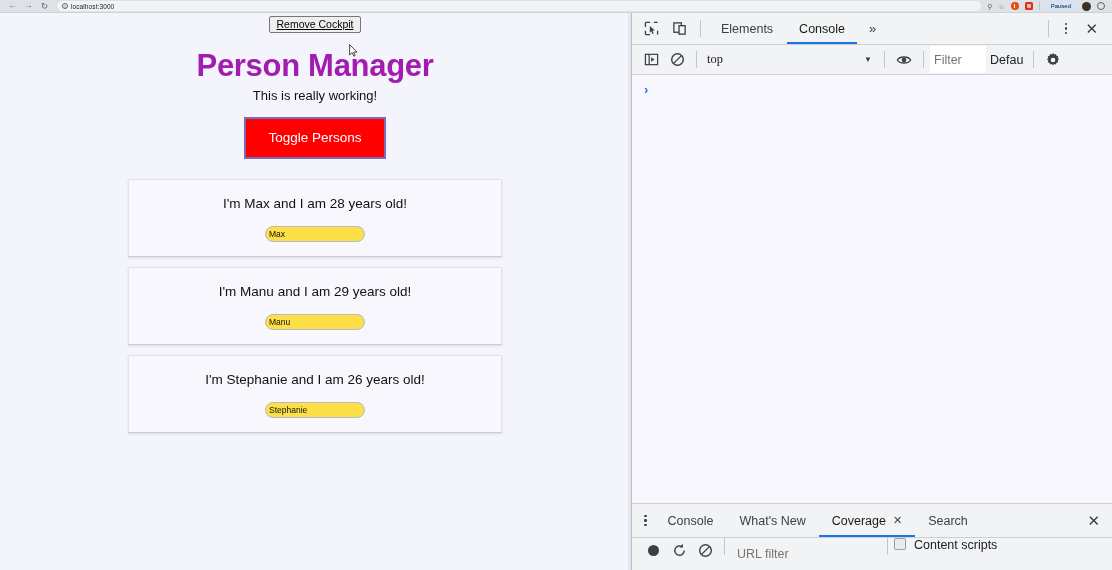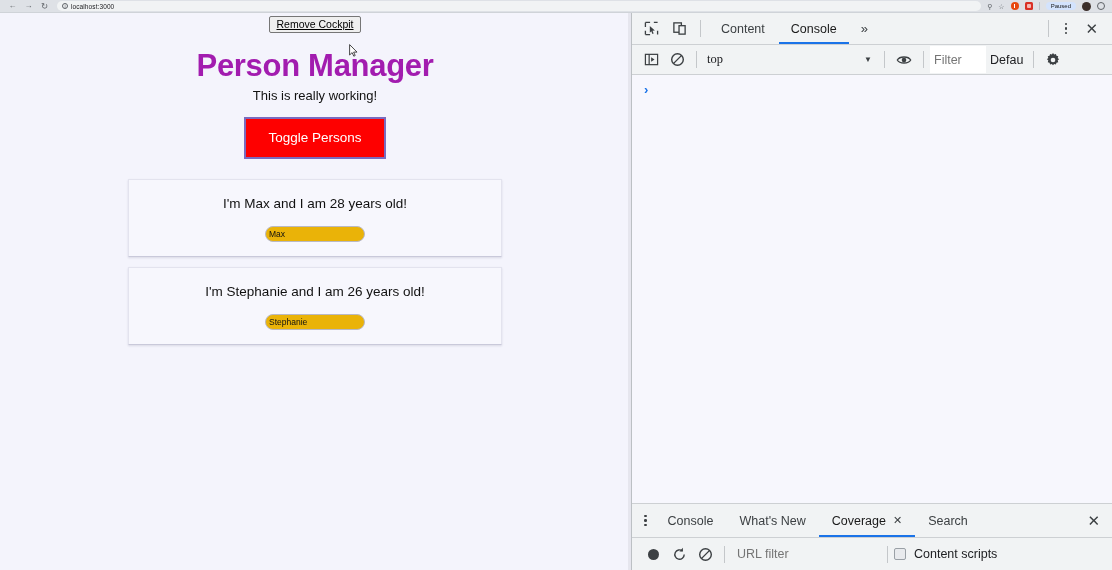--- a/index.html
+++ b/index.html
@@ -96,21 +96,21 @@
     box-shadow: 0 1px 2px rgba(40,40,80,0.13);
     padding: 16px 10px 14px 10px;
     text-align: center;
   }
   .person-text { font-size: 13.5px; color: #111; }
   .person-input {
     margin-top: 15px;
     width: 100px; height: 16px;
     font-family: "Liberation Sans", sans-serif;
     font-size: 8.5px; color: #111;
-    background: #eab308;
+    background: #fde047;
     border: 1px solid #b9b9c4;
     border-radius: 8px;
     padding: 0 3px;
   }
   .cursor-arrow {
     position: absolute; left: 349px; top: 44px;
     width: 9px; height: 13px; pointer-events: none;
   }
 
   
@@ -189,21 +189,21 @@
     height: 34px; display: flex; align-items: center; padding: 0 4px;
     border-bottom: 1px solid #cdd0d3;
   }
   .drawer-tab {
     font-size: 12.5px; color: #3c4043; padding: 0 13px; height: 33px;
     display: flex; align-items: center; gap: 7px; cursor: pointer;
   }
   .drawer-tab.active { color: #1a1a1a; box-shadow: inset 0 -2px 0 #1a73e8; }
   .tab-x { font-size: 11px; color: #3c4043; }
   .coverage-bar {
-    height: 32px; display: flex; align-items: center; padding: 0 8px;
+    height: 32px; display: flex; padding: 0 8px;
     background: #f1f3f4;
   }
   .cov-icon { width: 26px; height: 24px; display:flex; align-items:center; justify-content:center; cursor:pointer; }
   .rec-dot { width: 11px; height: 11px; border-radius: 50%; background: #3c4043; }
   .url-filter {
     flex: 1; max-width: 150px; background: transparent; border: none; outline: none;
     font-family: "Liberation Sans", sans-serif; font-size: 12.5px; color: #9aa0a6;
     padding: 0 6px;
   }
   .cs-check {
@@ -252,20 +252,24 @@
     <div class="toggle-wrap">
       <button class="btn-toggle">Toggle Persons</button>
     </div>
 
     <div class="cards">
       <div class="person-card">
         <div class="person-text">I'm Max and I am 28 years old!</div>
         <input class="person-input" value="Max" style="">
       </div>
       <div class="person-card">
+        <div class="person-text">I'm Manu and I am 29 years old!</div>
+        <input class="person-input" value="Manu" style="">
+      </div>
+      <div class="person-card">
         <div class="person-text">I'm Stephanie and I am 26 years old!</div>
         <input class="person-input" value="Stephanie" style="">
       </div>
     </div>
   </div>
 
   <svg class="cursor-arrow" viewBox="0 0 9 13">
     <path d="M0.6 0.6 L0.6 11 L3.1 8.6 L4.8 12.2 L6.2 11.5 L4.6 8.1 L8 8.1 Z" fill="#ffffff" stroke="#333333" stroke-width="0.9"></path>
   </svg>
 
@@ -280,21 +284,21 @@
           <path d="M6.2 5.2 L11.6 10.2 L9.1 10.4 L10.3 13.2 L9 13.8 L7.8 11 L6.2 12.6 Z" fill="#3c4043"></path>
         </svg>
       </div>
       <div class="dt-icon-btn">
         <svg width="15" height="15" viewBox="0 0 16 16">
           <rect x="2" y="2" width="8" height="10" fill="none" stroke="#3c4043" stroke-width="1.4"></rect>
           <rect x="7.5" y="5" width="6.5" height="9" fill="#f1f3f4" stroke="#3c4043" stroke-width="1.4"></rect>
         </svg>
       </div>
       <div class="vsep"></div>
-      <div class="dt-tab">Content</div>
+      <div class="dt-tab">Elements</div>
       <div class="dt-tab active">Console</div>
       <div class="dt-chevrons">»</div>
       <div class="spacer"></div>
       <div class="vsep"></div>
       <div class="kebab">
           <i></i>
           <i></i>
           <i></i>
         </div>
       <div class="xclose">✕</div>

